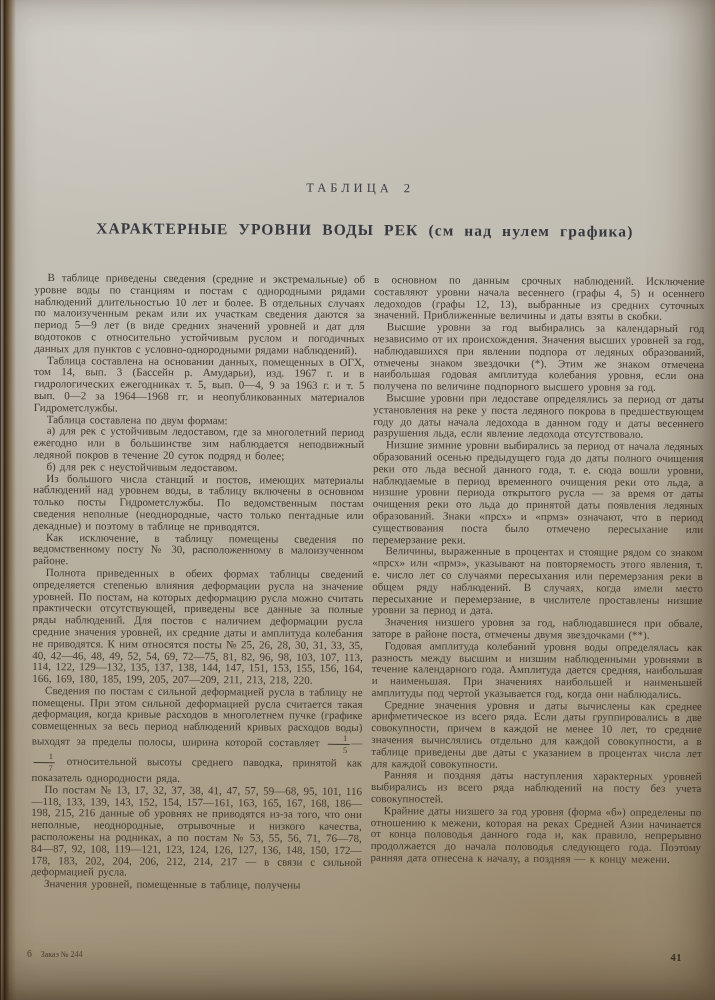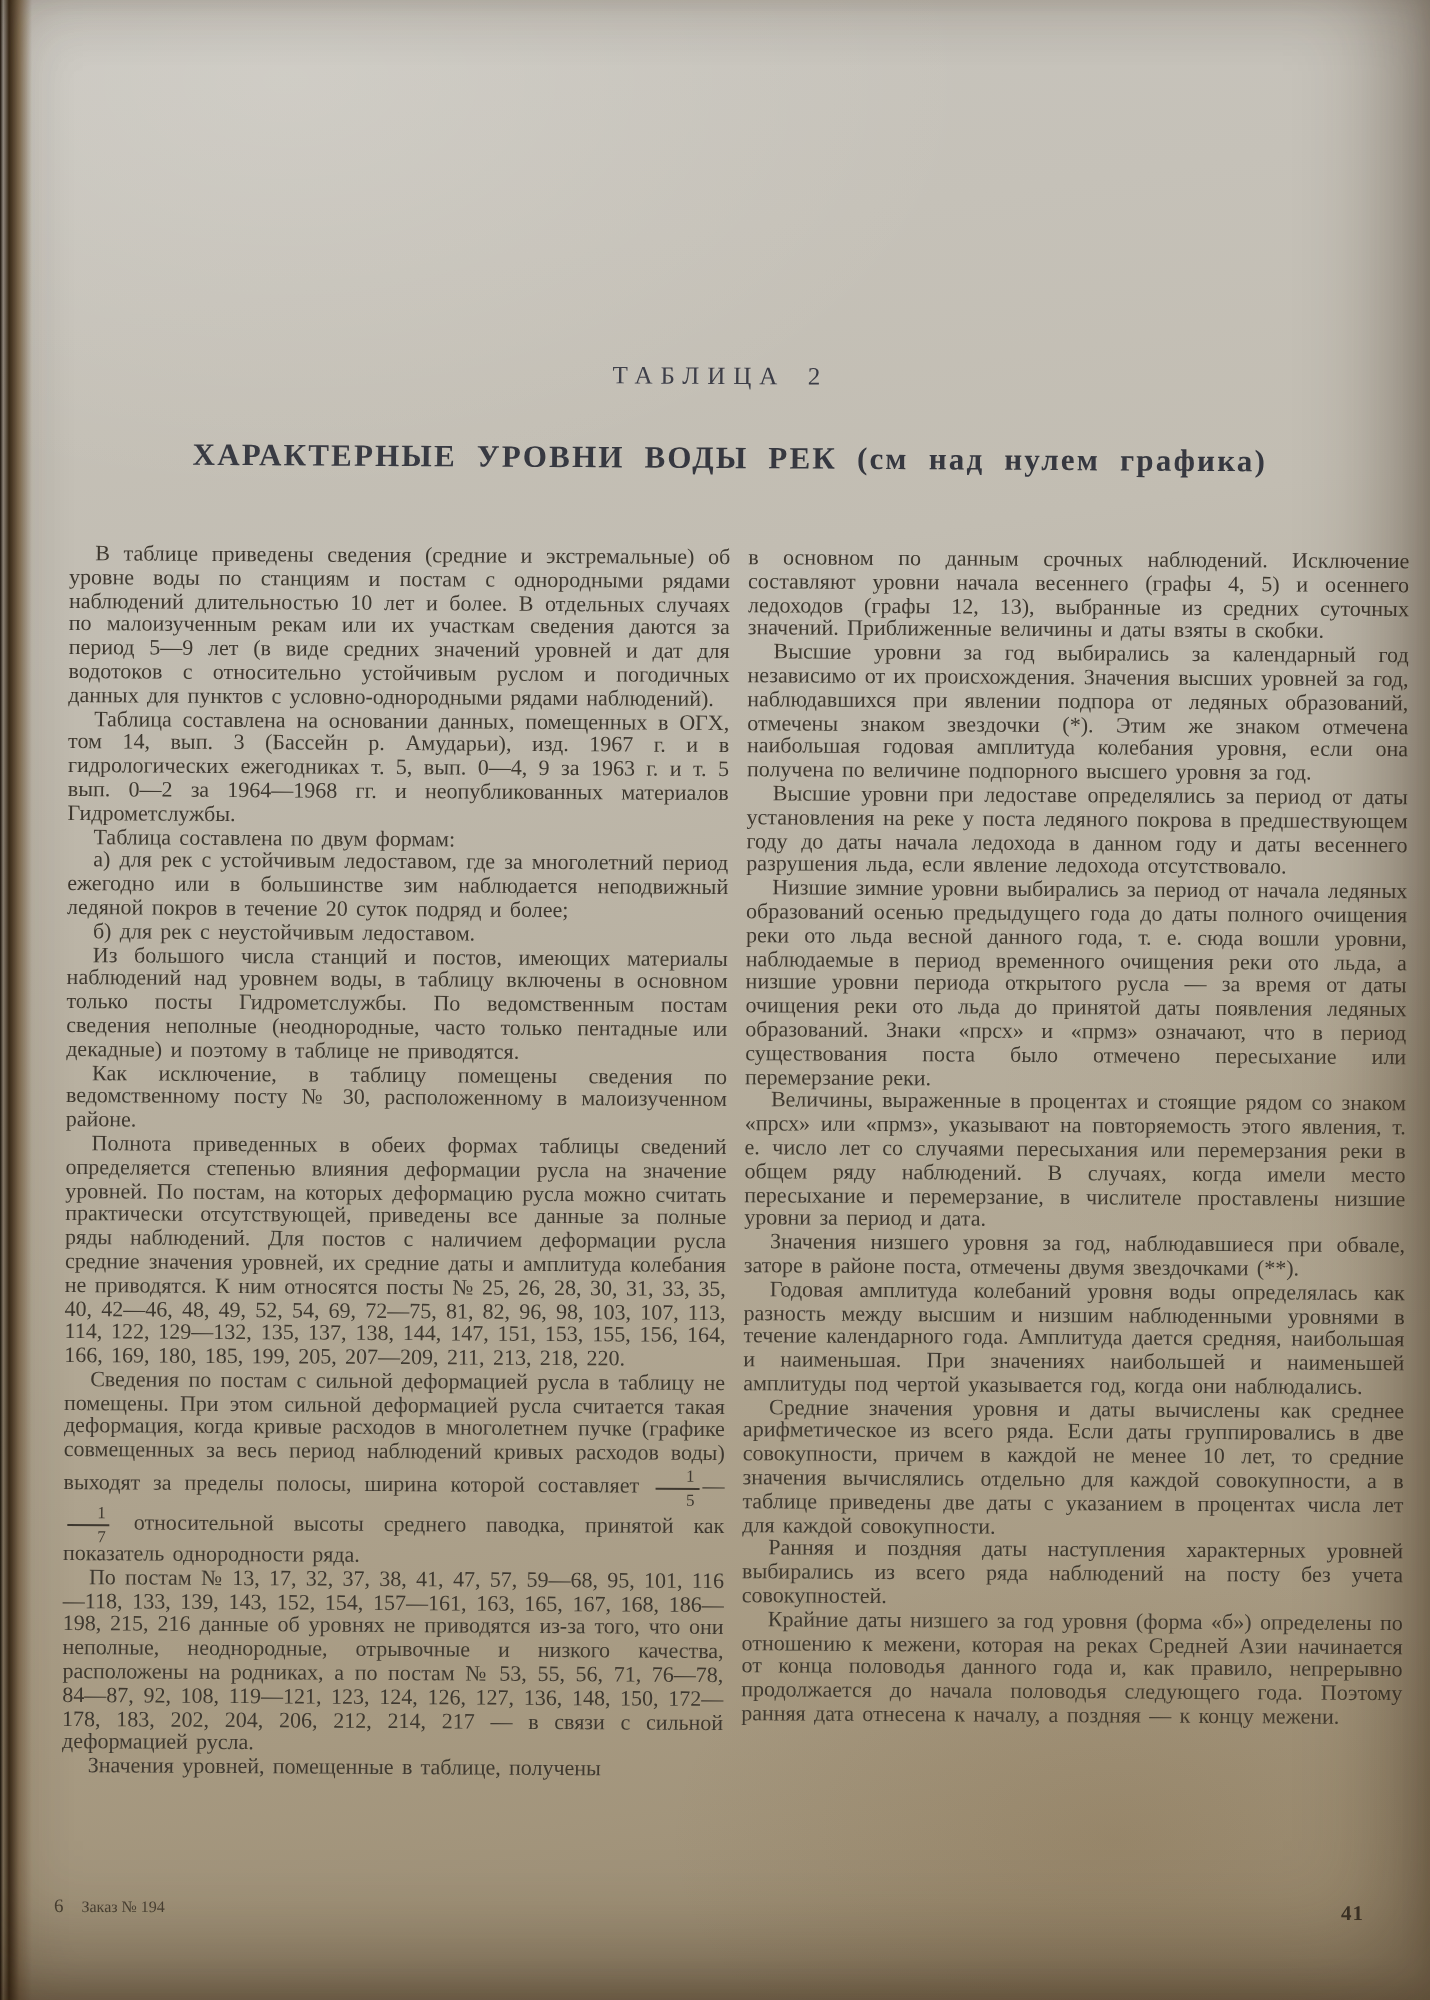--- a/index.html
+++ b/index.html
@@ -132,16 +132,16 @@
         <p>Годовая амплитуда колебаний уровня воды определялась как разность между высшим и низшим наблюденными уровнями в течение календарного года. Амплитуда дается средняя, наибольшая и наименьшая. При значениях наибольшей и наименьшей амплитуды под чертой указывается год, когда они наблюдались.</p>
         <p>Средние значения уровня и даты вычислены как среднее арифметическое из всего ряда. Если даты группировались в две совокупности, причем в каждой не менее 10 лет, то средние значения вычислялись отдельно для каждой совокупности, а в таблице приведены две даты с указанием в процентах числа лет для каждой совокупности.</p>
         <p>Ранняя и поздняя даты наступления характерных уровней выбирались из всего ряда наблюдений на посту без учета совокупностей.</p>
         <p>Крайние даты низшего за год уровня (форма «б») определены по отношению к межени, которая на реках Средней Азии начинается от конца половодья данного года и, как правило, непрерывно продолжается до начала половодья следующего года. Поэтому ранняя дата отнесена к началу, а поздняя — к концу межени.</p>
       </div>
     </div>
   </div>
 
   <div class="footer-left">
     <span class="ed-num">6</span>
-    <span>Заказ № 194</span>
+    <span>Заказ № 244</span>
   </div>
   <div class="page-number">41</div>
 </div>
 
 </body></html>

